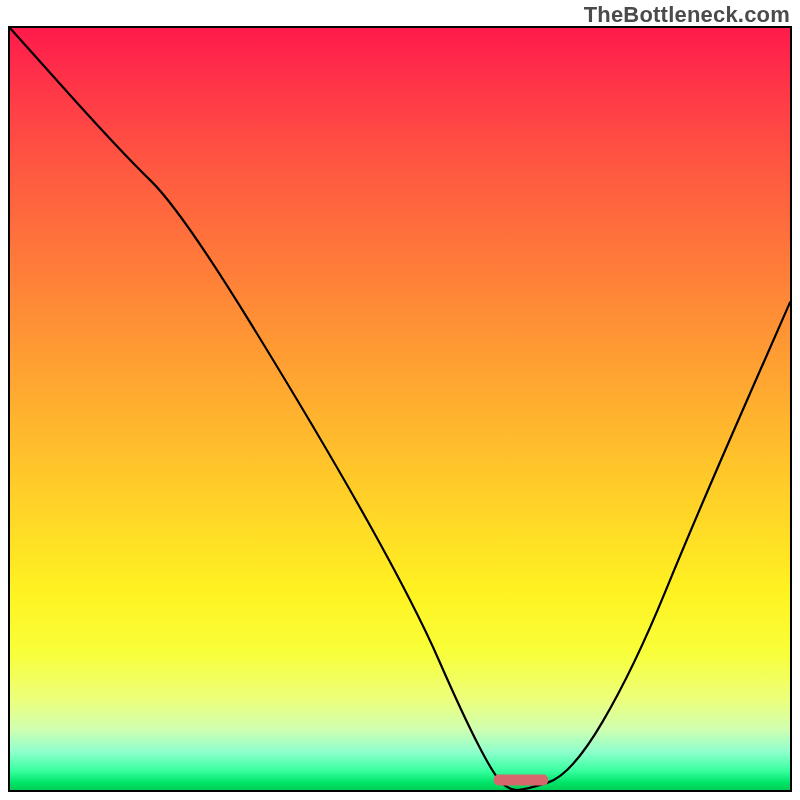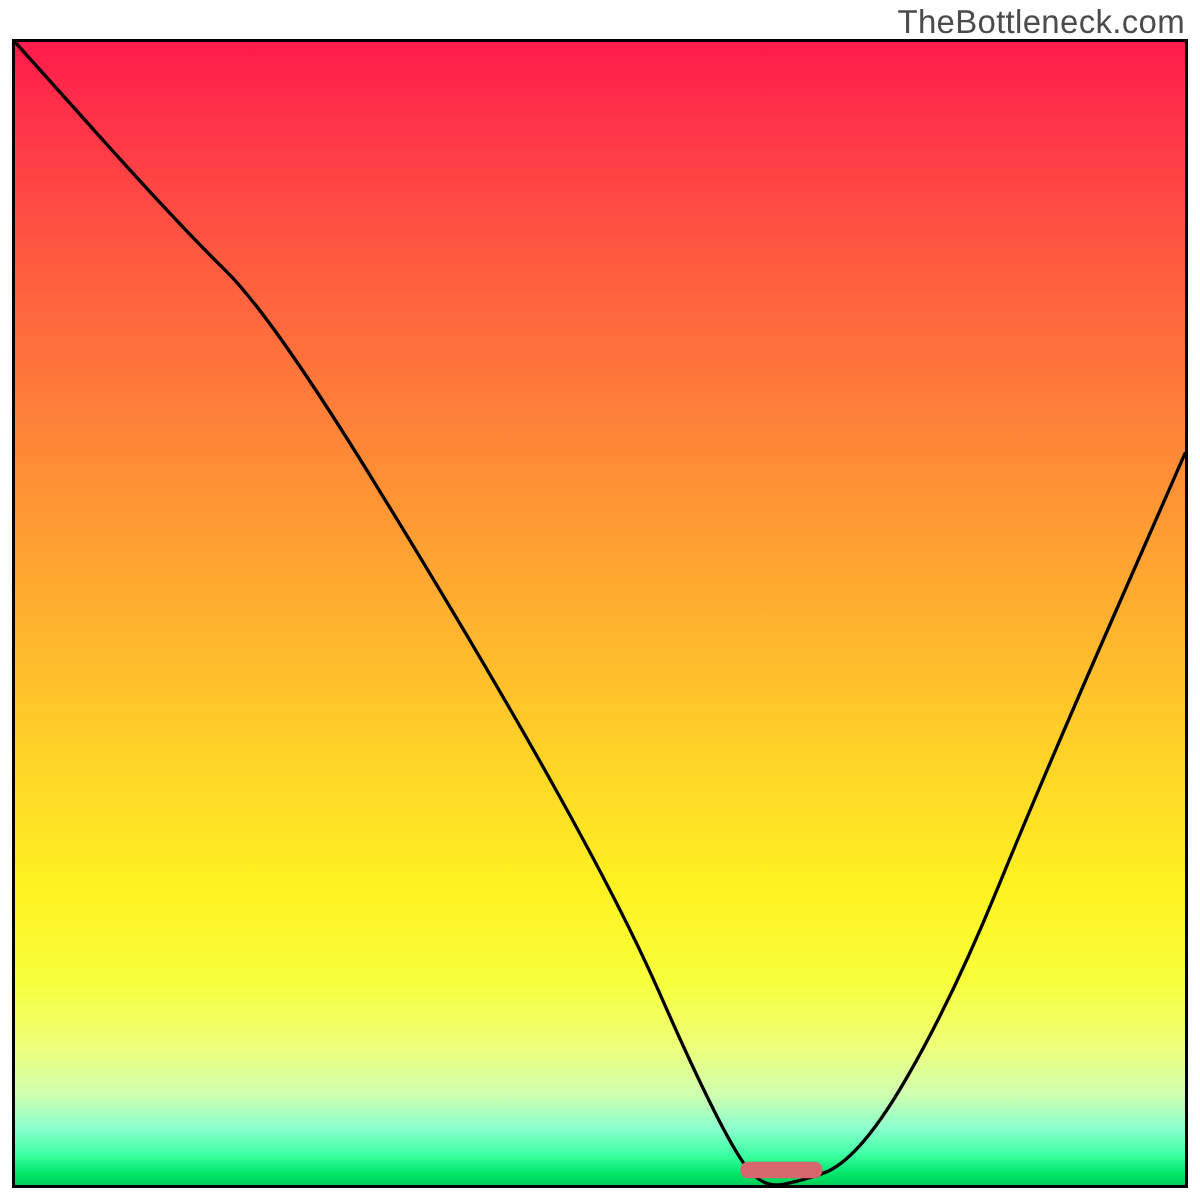--- a/index.html
+++ b/index.html
@@ -40,21 +40,21 @@
       #37ff9f 97.5%,
       #00e56a 99%,
       #00d054 100%
     );
   }
   .watermark {
     position: absolute;
     top: 2px;
     right: 10px;
     font-size: 22px;
-    font-weight: 400;
+    font-weight: 700;
     color: #4b4b4b;
     letter-spacing: 0.2px;
   }
   .curve-svg {
     position: absolute;
     inset: 0;
     width: 100%;
     height: 100%;
   }
   .curve-path {

